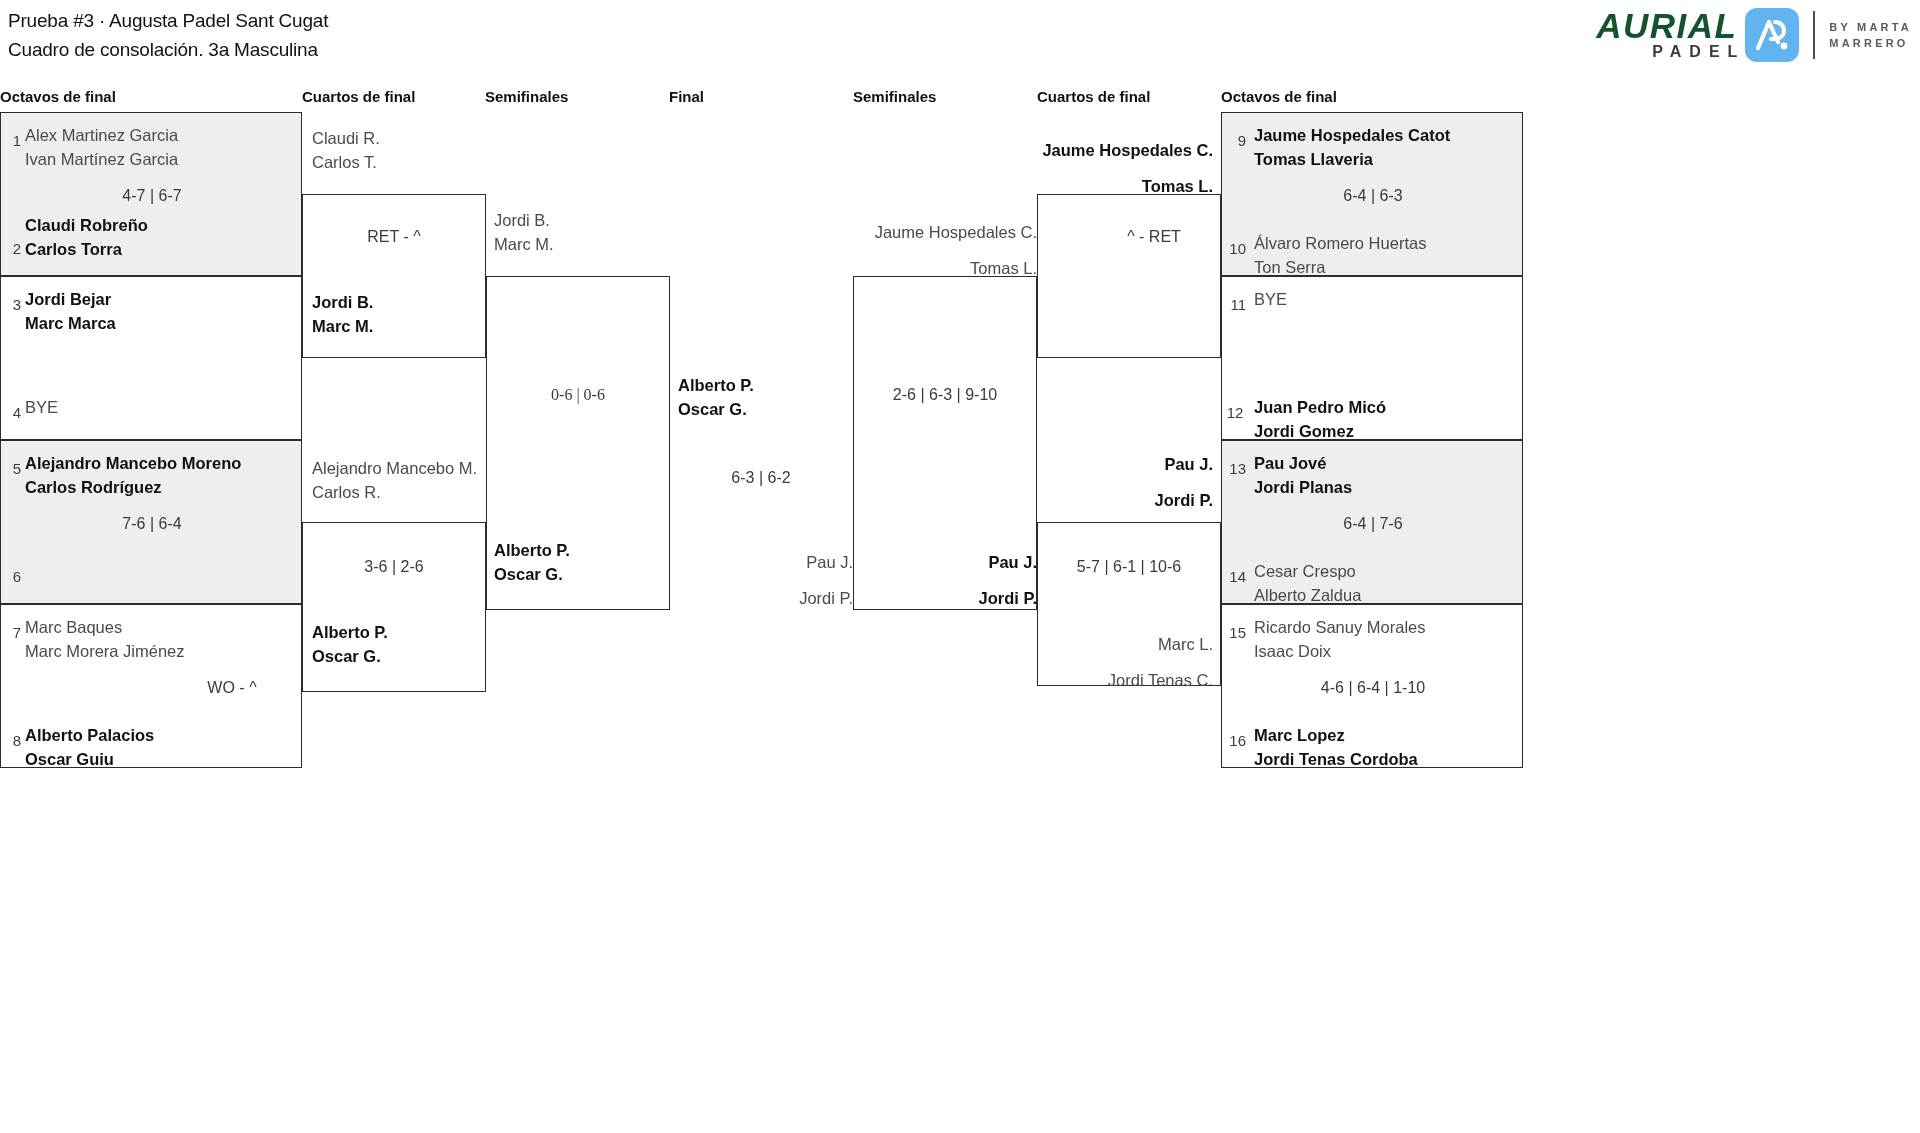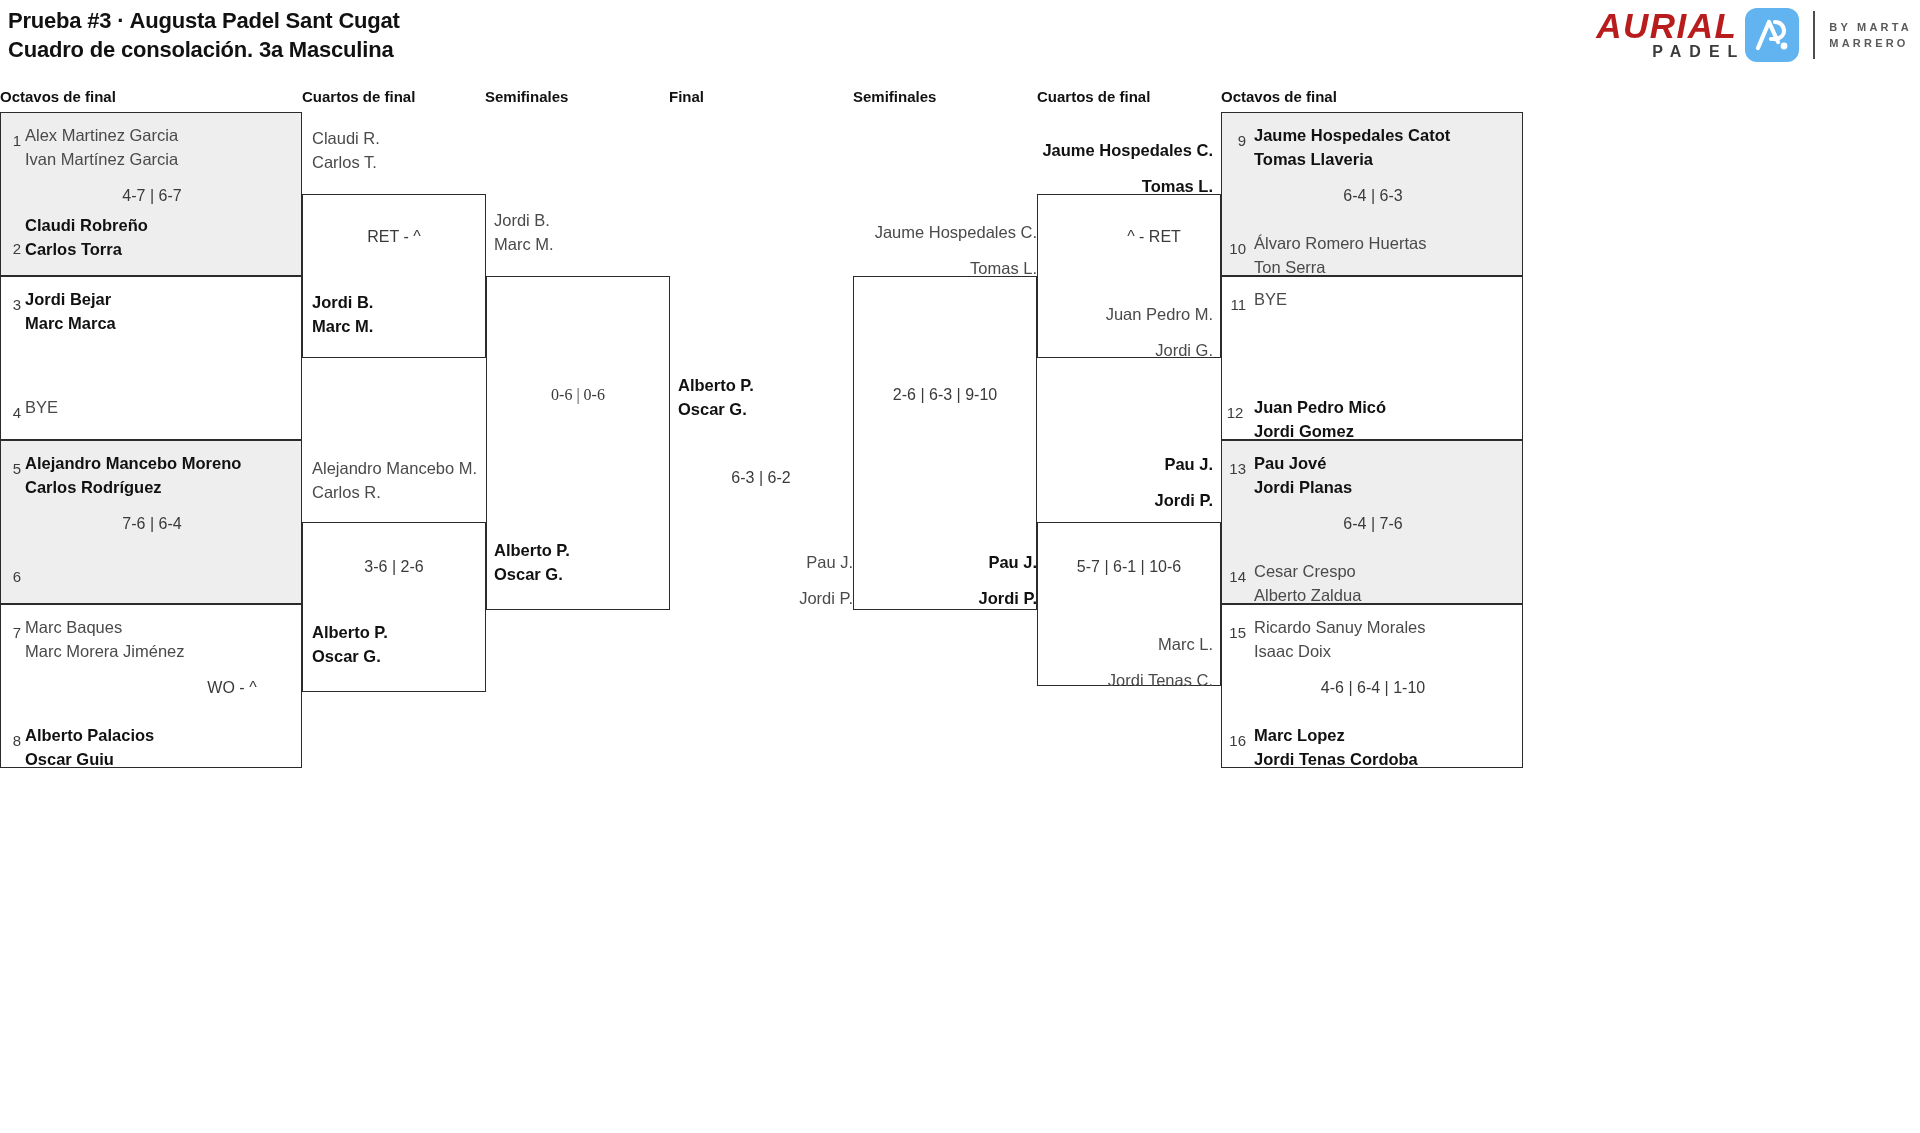--- a/index.html
+++ b/index.html
@@ -22,22 +22,22 @@
     left: 0; top: 0;
     width: 1920px;
     height: 80px;
   }
   #title-block {
     position: absolute;
     left: 8px;
     top: 6px;
   }
   .title-line {
-    font-size: 22px;
-    font-weight: bold;
+    font-size: 19px;
+    font-weight: normal;
     line-height: 29px;
     letter-spacing: -0.2px;
     color: #111111;
     white-space: nowrap;
   }
 
   
   #logo {
     position: absolute;
     right: 8px;
@@ -51,21 +51,21 @@
     flex-direction: column;
     align-items: flex-end;
     justify-content: center;
     margin-right: 8px;
   }
   #logo-aurial {
     font-size: 35px;
     font-weight: bold;
     font-style: italic;
     letter-spacing: 1.5px;
-    color: #b91c1c;
+    color: #14532d;
     line-height: 34px;
   }
   #logo-padel {
     font-size: 16px;
     font-weight: bold;
     letter-spacing: 8px;
     color: #3b3b3b;
     line-height: 18px;
     margin-right: -8px;
   }
@@ -304,24 +304,20 @@
   </div>
 
   <div class="connector" style="left:1037px; top:194px; width:184px; height:164px;"></div>
   <div class="connector" style="left:1037px; top:522px; width:184px; height:164px;"></div>
 
   <div class="names winner align-right" style="left:1029px; top:126px; width:184px;">
     <span class="nm">Jaume Hospedales C.</span>
       <span class="nm">Tomas L.</span>
   </div>
   <div class="score" style="left:1037px; top:228px; width:184px;padding-left:25px;">^ - RET</div>
-  <div class="names loser align-right" style="left:1029px; top:290px; width:184px;">
-    <span class="nm">Juan Pedro M.</span>
-      <span class="nm">Jordi G.</span>
-  </div>
 
   <div class="names winner align-right" style="left:1029px; top:440px; width:184px;">
     <span class="nm">Pau J.</span>
       <span class="nm">Jordi P.</span>
   </div>
   <div class="score" style="left:1037px; top:558px; width:184px;">5-7 | 6-1 | 10-6</div>
   <div class="names loser align-right" style="left:1029px; top:620px; width:184px;">
     <span class="nm">Marc L.</span>
       <span class="nm">Jordi Tenas C.</span>
   </div>

